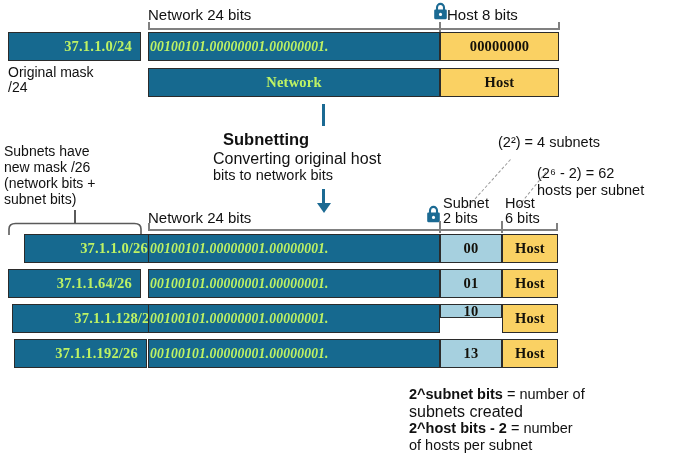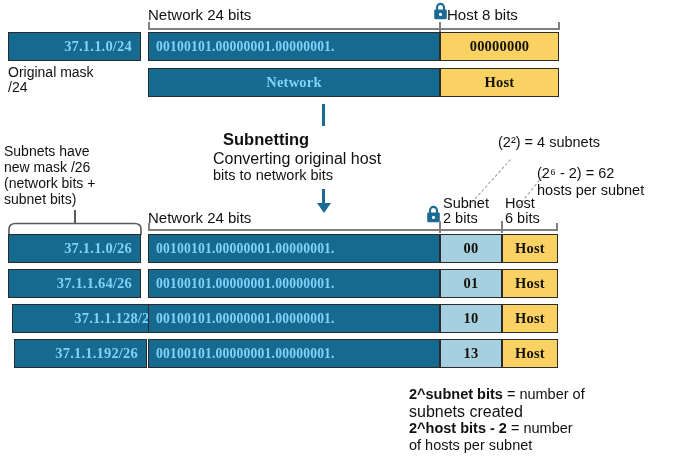--- a/index.html
+++ b/index.html
@@ -8,29 +8,29 @@
     font-family:"Liberation Sans", sans-serif;color:#111111;overflow:hidden;
   }
 
   
   .cell{
     position:absolute;box-sizing:border-box;border:1px solid #2b2b2b;
     display:flex;align-items:center;justify-content:center;
     font-family:"Liberation Serif", serif;font-weight:bold;
     letter-spacing:.2px;white-space:nowrap;
   }
-  .cell.blue{background:#16698f;color:#7dd3fc;}
+  .cell.blue{background:#16698f;color:#bef264;}
   .cell.yellow{background:#fad163;color:#14110a;}
   .cell.lblue{background:#a6d0df;color:#14110a;font-family:Liberation Serif, serif;}
 
   .iplabel{
     justify-content:flex-end;padding-right:8px;font-size:14.5px;
   }
   .binary{
-    justify-content:flex-start;padding-left:7px;font-size:13.6px;
+    justify-content:flex-start;padding-left:1px;font-size:13.6px;font-style:italic;
   }
   .centered{justify-content:center;}
 
   
   .txt{position:absolute;font-family:"Liberation Sans", sans-serif;color:#111;}
   .ctr{text-align:left;}
   .b{font-weight:bold;}
 
   
   .ruler-line{position:absolute;height:2px;background:#808080;}
@@ -127,31 +127,31 @@
   </svg>
 </div>
 
 <div class="ruler-line" style="left:148px;top:229px;width:410px;"></div>
 <div class="ruler-tick" style="left:148px;top:223px;height:8px;"></div>
 <div class="ruler-tick" style="left:439px;top:221px;height:12px;"></div>
 <div class="ruler-tick" style="left:501px;top:221px;height:12px;"></div>
 <div class="ruler-tick" style="left:556px;top:223px;height:8px;"></div>
 
 <div id="subnet-rows-container">
-    <div class="cell blue iplabel" style="left: 8px; top: 234px; width: 133px; height: 29px;">37.1.1.0/26</div>
+    <div class="cell blue iplabel" style="left: 24px; top: 234px; width: 133px; height: 29px;">37.1.1.0/26</div>
     <div class="cell blue binary" style="left: 148px; top: 234px; width: 292px; height: 29px;">00100101.00000001.00000001.</div>
     <div class="cell lblue centered" style="left: 440px; top: 234px; width: 62px; height: 29px; font-size: 14.5px;">00</div>
     <div class="cell yellow centered" style="left: 502px; top: 234px; width: 56px; height: 29px; font-size: 14.5px;">Host</div>
     <div class="cell blue iplabel" style="left: 8px; top: 269px; width: 133px; height: 29px;">37.1.1.64/26</div>
     <div class="cell blue binary" style="left: 148px; top: 269px; width: 292px; height: 29px;">00100101.00000001.00000001.</div>
     <div class="cell lblue centered" style="left: 440px; top: 269px; width: 62px; height: 29px; font-size: 14.5px;">01</div>
     <div class="cell yellow centered" style="left: 502px; top: 269px; width: 56px; height: 29px; font-size: 14.5px;">Host</div>
     <div class="cell blue iplabel" style="left: 12px; top: 304px; width: 154px; height: 29px;">37.1.1.128/26</div>
     <div class="cell blue binary" style="left: 148px; top: 304px; width: 292px; height: 29px;">00100101.00000001.00000001.</div>
-    <div class="cell lblue centered" style="left: 440px; top: 304px; width: 62px; height: 29px; font-size: 14.5px;">10</div>
+    <div class="cell lblue centered" style="left: 440px; top: 304px; width: 62px; height: 14px; font-size: 14.5px;">10</div>
     <div class="cell yellow centered" style="left: 502px; top: 304px; width: 56px; height: 29px; font-size: 14.5px;">Host</div>
     <div class="cell blue iplabel" style="left: 8px; top: 339px; width: 133px; height: 29px; margin-left: 6px;">37.1.1.192/26</div>
     <div class="cell blue binary" style="left: 148px; top: 339px; width: 292px; height: 29px;">00100101.00000001.00000001.</div>
     <div class="cell lblue centered" style="left: 440px; top: 339px; width: 62px; height: 29px; font-size: 14.5px;">13</div>
     <div class="cell yellow centered" style="left: 502px; top: 339px; width: 56px; height: 29px; font-size: 14.5px;">Host</div>
   </div>
 
 <div class="txt" style="left:409px;top:386px;font-size:14.5px;line-height:17px;white-space:nowrap;">
   <span class="b">2^subnet bits</span><span> = number of</span>
 </div>

